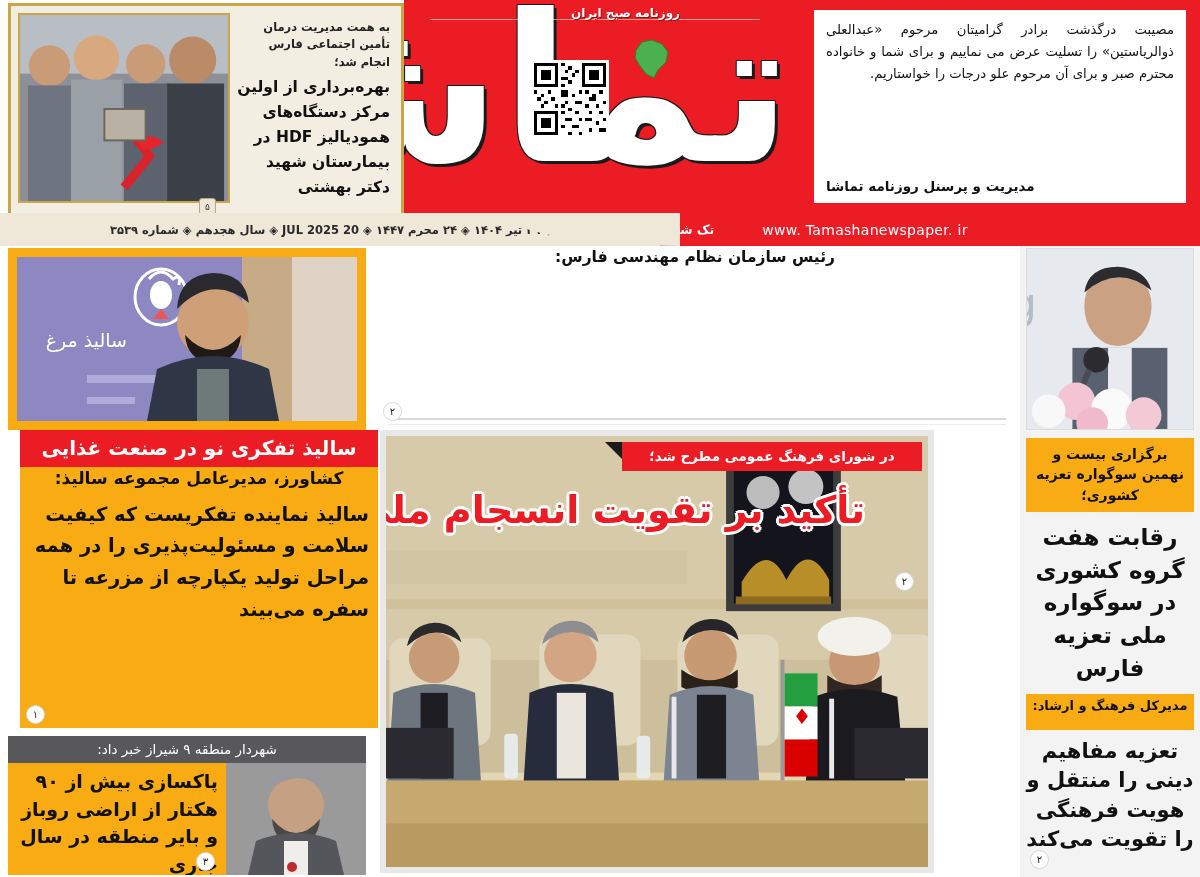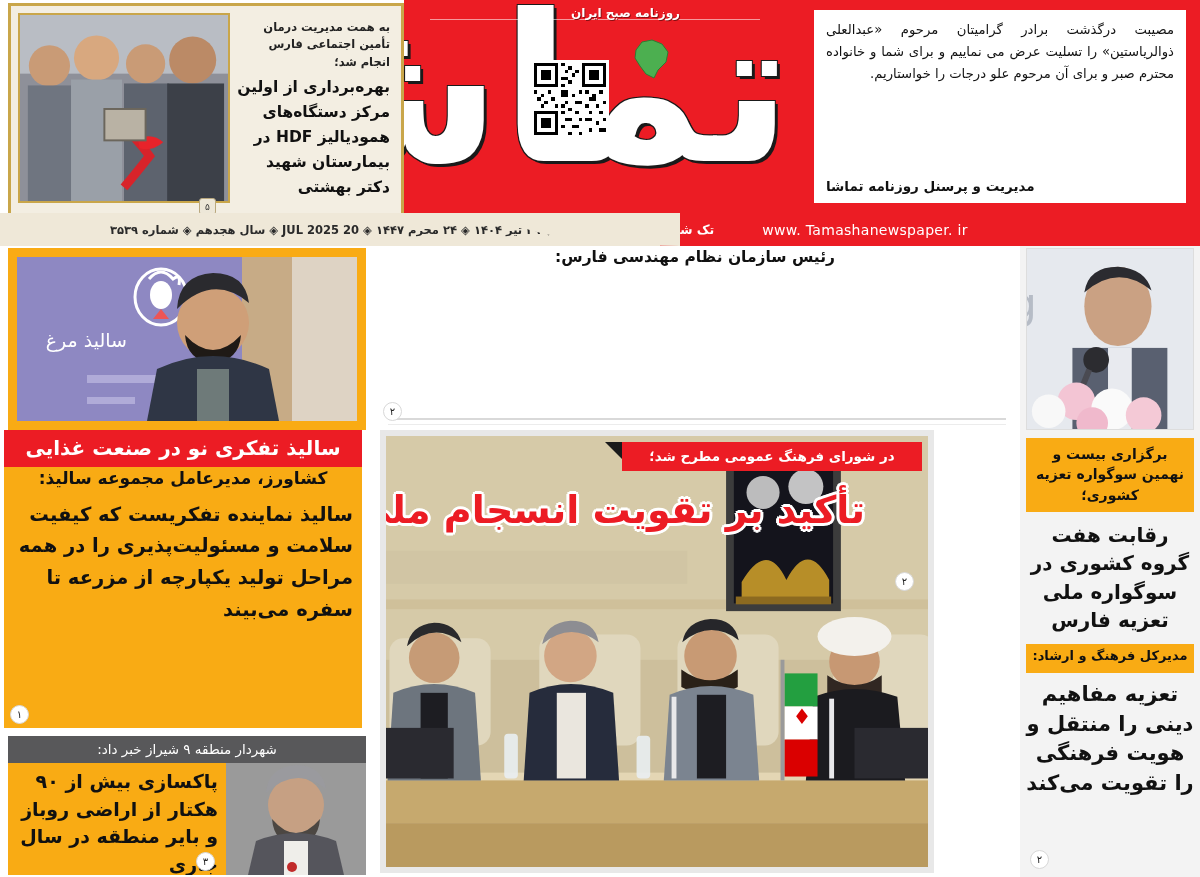--- a/index.html
+++ b/index.html
@@ -99,21 +99,21 @@
   
   .main { position: absolute; left: 0; top: 246px; width: 1200px; height: 631px; }
 
   
   .col-left { position: absolute; left: 0; top: 0; width: 374px; height: 631px; background: #fff; }
   .lead-photo {
     position: absolute; left: 8px; top: 2px; width: 358px; height: 182px;
     border: 9px solid #f9ab14; background: #7a7fa8; overflow: hidden;
   }
   .yellow-block {
-    position: absolute; left: 4px; top: 184px; width: 358px; height: 298px;
+    position: absolute; left: 20px; top: 184px; width: 358px; height: 298px;
     background: #f9ab14; padding: 0 9px 8px 9px;
   }
   .red-banner {
     background: #ec1c24; color: #fff; font-size: 20px; font-weight: 900;
     text-align: center; padding: 6px 4px 7px; line-height: 1.2; margin: 0 -9px;
   }
   .yellow-kick { font-size: 17px; font-weight: 700; color: #111; text-align: center;
     line-height: 1.4; }
   .yellow-body { font-size: 19.5px; font-weight: 900; color: #111; 
     line-height: 1.62; margin-top: 8px; }
@@ -170,25 +170,25 @@
 
   
   .col-right { position: absolute; left: 1020px; top: 0; width: 180px; height: 631px;
     background: #f3f3f3; padding: 0 6px; }
   .right-photo { width: 168px; height: 182px; background: #c9ccd4; margin: 2px auto 0;
     border: 1px solid #ddd; position: relative; overflow: hidden; }
   .right-kick {
     background: #f9ab14; color: #111; font-size: 14px; font-weight: 700;
     text-align: center; padding: 6px 4px 7px; line-height: 1.45; margin-top: 8px;
   }
-  .right-head { font-size: 20px; font-weight: 900; color: #111; text-align: center;
+  .right-head { font-size: 23px; font-weight: 900; color: #111; text-align: center;
     line-height: 1.42; margin-top: 9px; }
   .right-kick2 {
     background: #f9ab14; color: #111; font-size: 13px; font-weight: 700;
-    text-align: center; padding: 4px 3px 8px; line-height: 1.3; margin-top: 10px;
+    text-align: center; padding: 4px 3px 15px; line-height: 1.3; margin-top: 10px;
   }
   .right-head2 { font-size: 21px; font-weight: 900; color: #111; text-align: center;
     line-height: 1.4; margin-top: 7px; }
 </style>
 </head>
 <body>
 
 <div class="page">
 
   <div class="masthead-strip">

